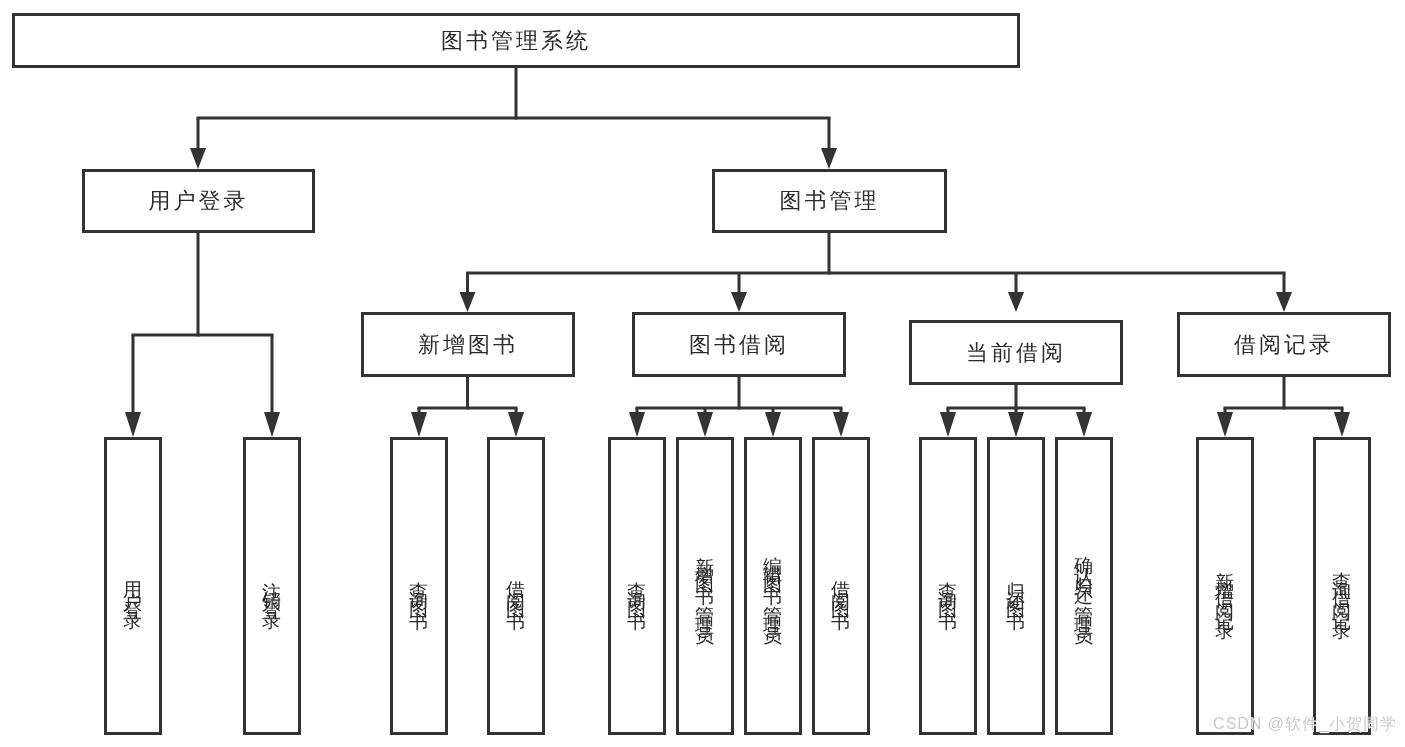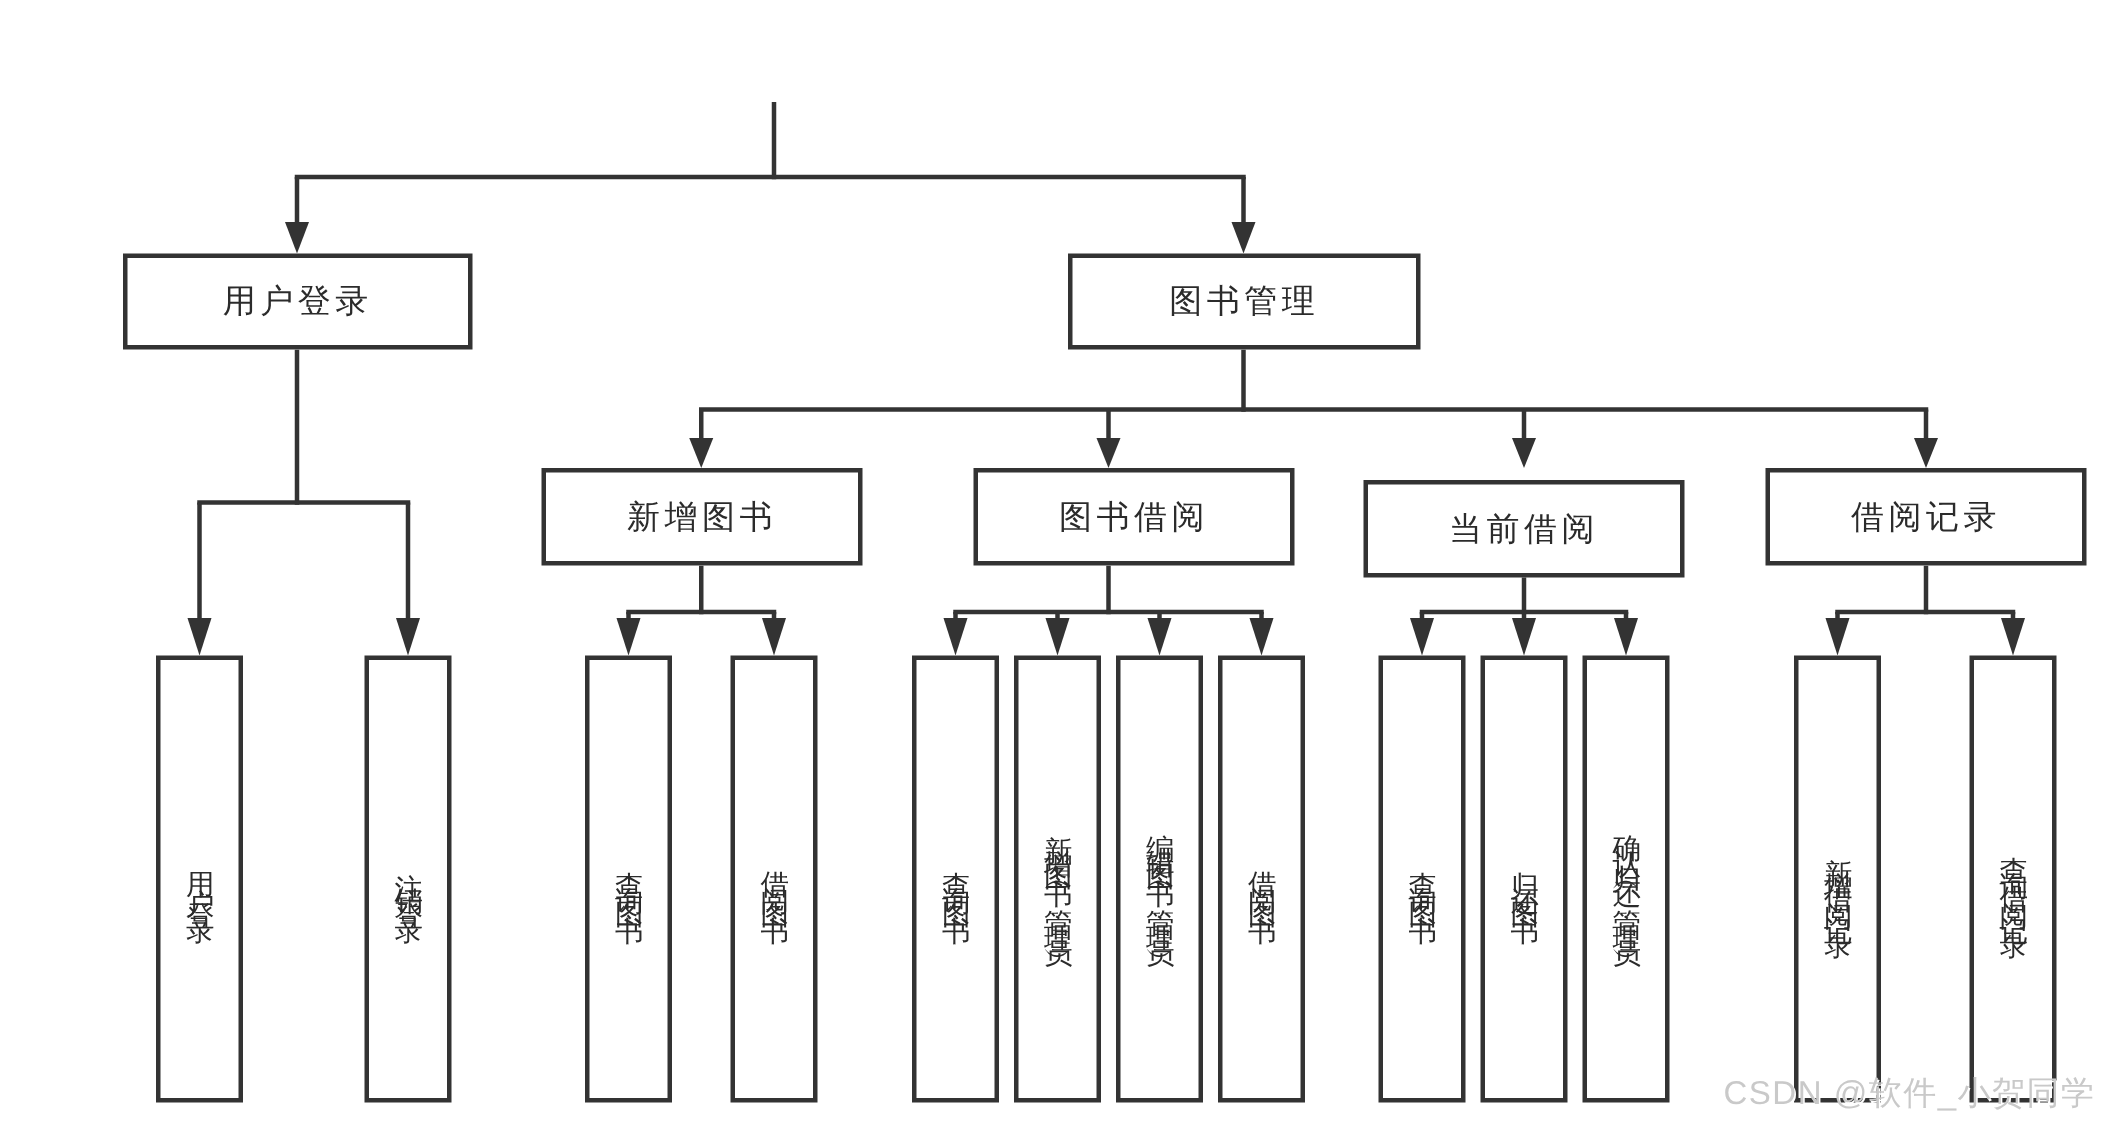--- a/index.html
+++ b/index.html
@@ -34,21 +34,21 @@
     writing-mode:vertical-rl;
     text-orientation:mixed;
     font-size:19px;
     letter-spacing:10px;
     line-height:1;
     color:var(--text);
   }
   .watermark{
     position:absolute;
     right:8px;top:714px;
-    font-size:22px;
+    font-size:16px;
     letter-spacing:1px;
     color:var(--watermark);
     text-shadow:1px 1px 0 #ffffff;
     white-space:nowrap;
     text-align:center;
   }
 </style>
 </head>
 <body>
 
@@ -123,26 +123,27 @@
     <g>
       <line class="ln" x1="1284" y1="377" x2="1284" y2="409.5"></line>
       <line class="ln" x1="1223.5" y1="408" x2="1343.5" y2="408"></line>
       <line class="ln" x1="1225" y1="408" x2="1225" y2="414"></line>
       <polygon class="ar" points="1217,412 1233,412 1225,437"></polygon>
       <line class="ln" x1="1342" y1="408" x2="1342" y2="414"></line>
       <polygon class="ar" points="1334,412 1350,412 1342,437"></polygon>
     </g>
   </svg>
 
+  <div class="box h-box" style="left:12px;top:13px;width:1008px;height:55px">图书管理系统</div>
 
   <div class="box h-box" style="left:82px;top:169px;width:233px;height:64px">用户登录</div>
   <div class="box h-box" style="left:712px;top:169px;width:235px;height:64px">图书管理</div>
 
   <div class="box h-box" style="left:361px;top:312px;width:214px;height:65px">新增图书</div>
-  <div class="box h-box" style="left:649px;top:312px;width:214px;height:65px">图书借阅</div>
+  <div class="box h-box" style="left:632px;top:312px;width:214px;height:65px">图书借阅</div>
   <div class="box h-box" style="left:909px;top:320px;width:214px;height:65px">当前借阅</div>
   <div class="box h-box" style="left:1177px;top:312px;width:214px;height:65px">借阅记录</div>
 
   <div class="box v-box" style="left:104px;top:437px;width:58px;height:298px">
     <span class="v-text">用户登录</span>
   </div>
   <div class="box v-box" style="left:243px;top:437px;width:58px;height:298px">
     <span class="v-text">注销登录</span>
   </div>
   <div class="box v-box" style="left:390px;top:437px;width:58px;height:298px">

